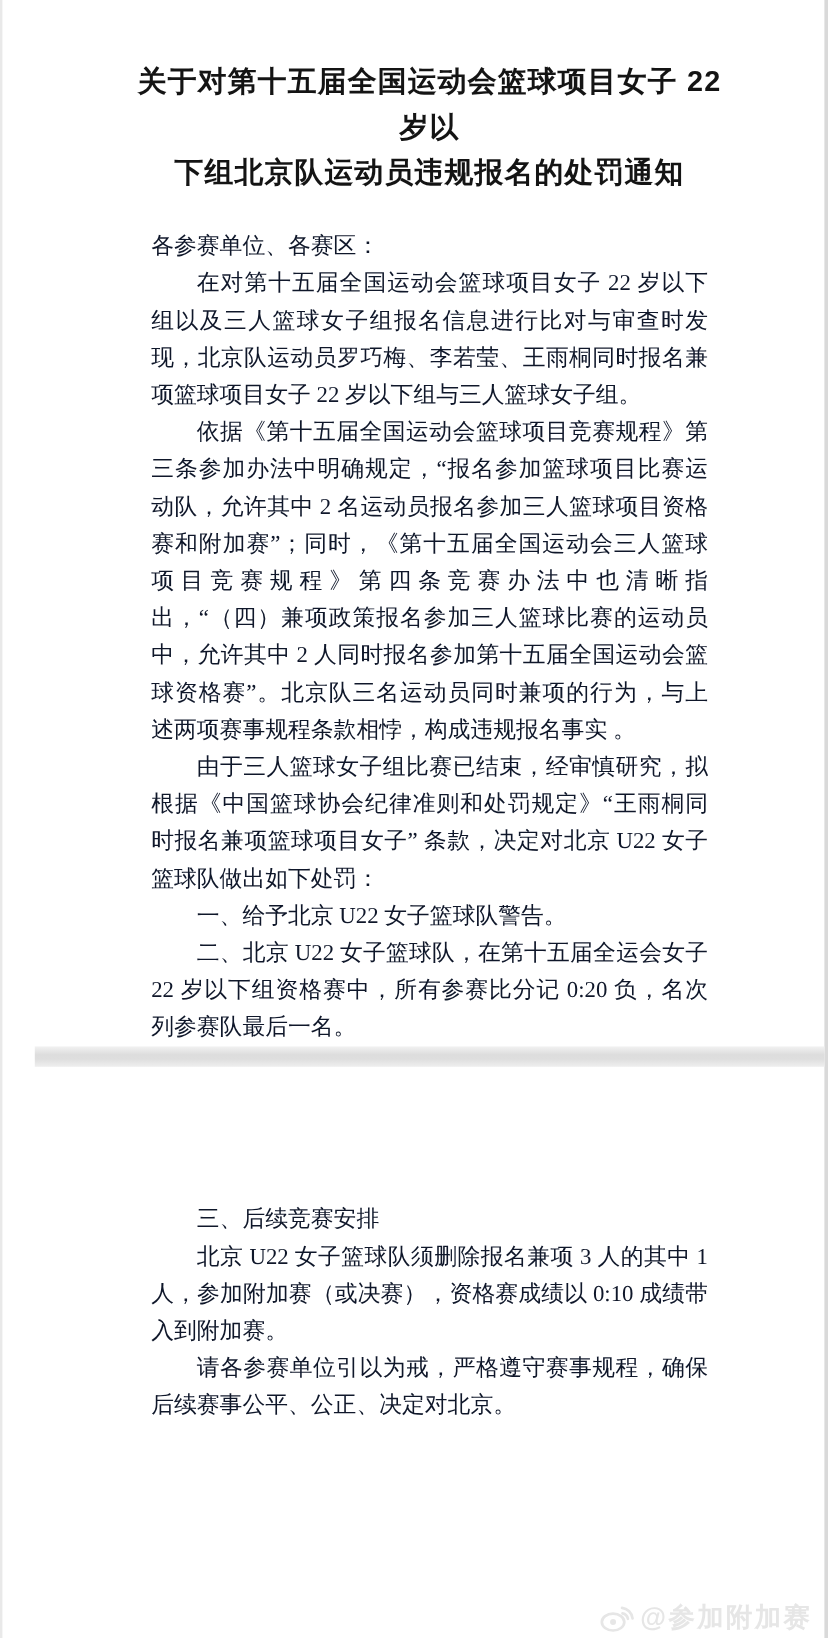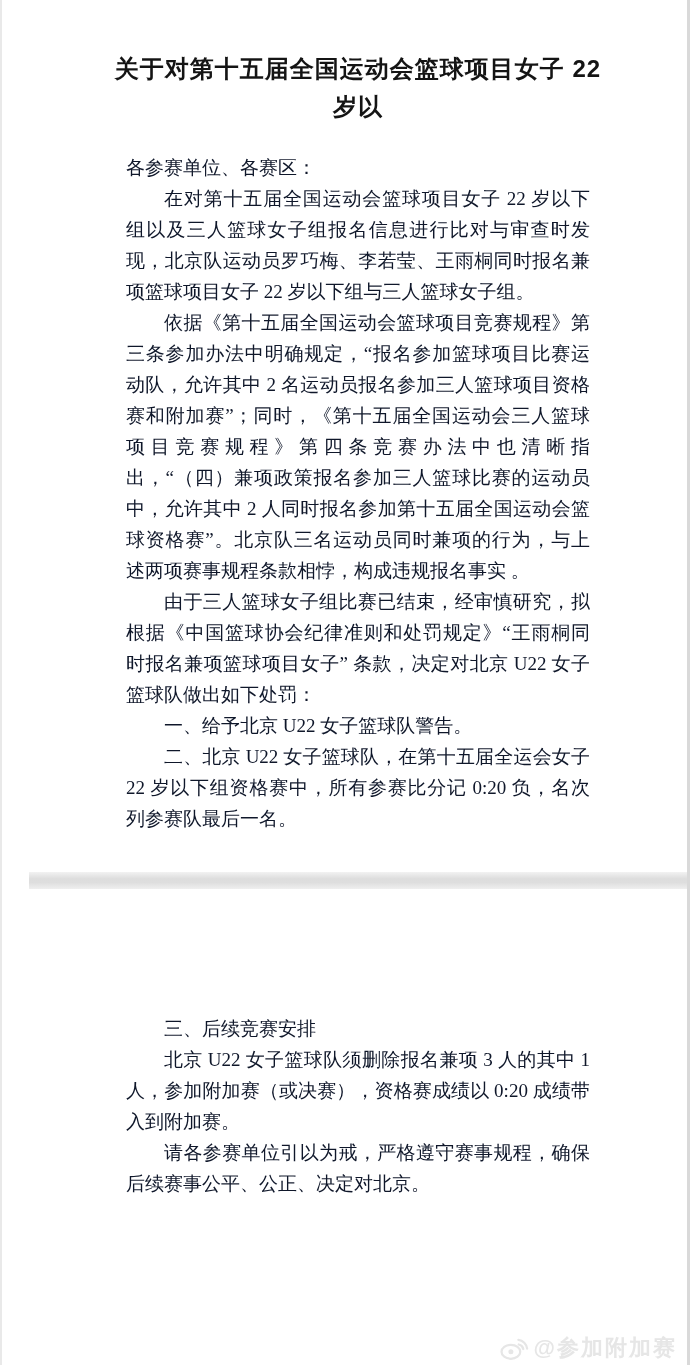--- a/index.html
+++ b/index.html
@@ -78,40 +78,41 @@
 </style>
 </head>
 <body>
 
 <div class="sheet">
 
   <div class="page-section-top">
 
     <h1 class="doc-title">
       <span>关于对第十五届全国运动会篮球项目女子 22 岁以</span>
+      <span>下组北京队运动员违规报名的处罚通知</span>
     </h1>
 
     <div class="doc-body">
       <p>各参赛单位、各赛区：</p>
       <p class="indent">在对第十五届全国运动会篮球项目女子 22 岁以下组以及三人篮球女子组报名信息进行比对与审查时发现，北京队运动员罗巧梅、李若莹、王雨桐同时报名兼项篮球项目女子 22 岁以下组与三人篮球女子组。</p>
       <p class="indent">依据《第十五届全国运动会篮球项目竞赛规程》第三条参加办法中明确规定，“报名参加篮球项目比赛运动队，允许其中 2 名运动员报名参加三人篮球项目资格赛和附加赛”；同时，《第十五届全国运动会三人篮球项目竞赛规程》第四条竞赛办法中也清晰指出，“（四）兼项政策报名参加三人篮球比赛的运动员中，允许其中 2 人同时报名参加第十五届全国运动会篮球资格赛”。北京队三名运动员同时兼项的行为，与上述两项赛事规程条款相悖，构成违规报名事实 。</p>
       <p class="indent">由于三人篮球女子组比赛已结束，经审慎研究，拟根据《中国篮球协会纪律准则和处罚规定》“王雨桐同时报名兼项篮球项目女子” 条款，决定对北京 U22 女子篮球队做出如下处罚：</p>
       <p class="indent">一、给予北京 U22 女子篮球队警告。</p>
       <p class="indent">二、北京 U22 女子篮球队，在第十五届全运会女子 22 岁以下组资格赛中，所有参赛比分记 0:20 负，名次列参赛队最后一名。</p>
     </div>
 
   </div>
 
   <div class="seam-divider"></div>
 
   <div class="page-section-bottom">
 
-    <div class="doc-body" style="margin-top:12px;">
+    <div class="doc-body" style="margin-top:0;">
       <p class="indent">三、后续竞赛安排</p>
-      <p class="indent">北京 U22 女子篮球队须删除报名兼项 3 人的其中 1 人，参加附加赛（或决赛），资格赛成绩以 0:20 成绩带入到附加赛。</p>
+      <p class="indent">北京 U22 女子篮球队须删除报名兼项 3 人的其中 1 人，参加附加赛（或决赛），资格赛成绩以 0:10 成绩带入到附加赛。</p>
       <p class="indent">请各参赛单位引以为戒，严格遵守赛事规程，确保后续赛事公平、公正、决定对北京。</p>
     </div>
 
 
     <div class="watermark">
       <span>
         <svg viewBox="0 0 24 24" fill="none" stroke="currentColor" stroke-width="1.8" stroke-linecap="round">
           <ellipse cx="9.5" cy="15" rx="7.5" ry="5.6"></ellipse>
           <circle cx="9.5" cy="15" r="2" fill="currentColor" stroke="none"></circle>
           <path d="M15.5 5.5 a 8 8 0 0 1 7 7"></path>

